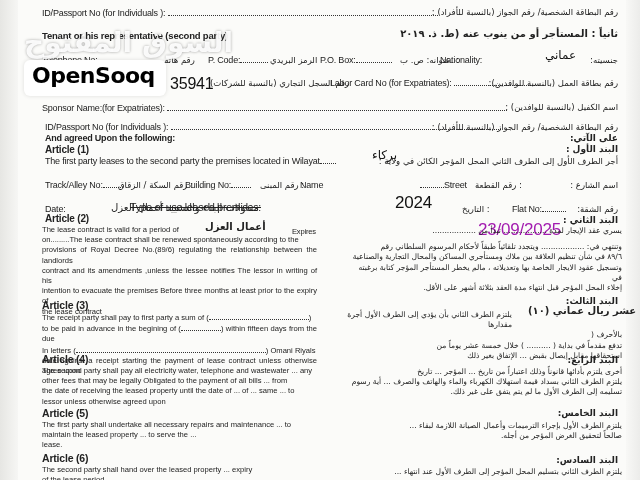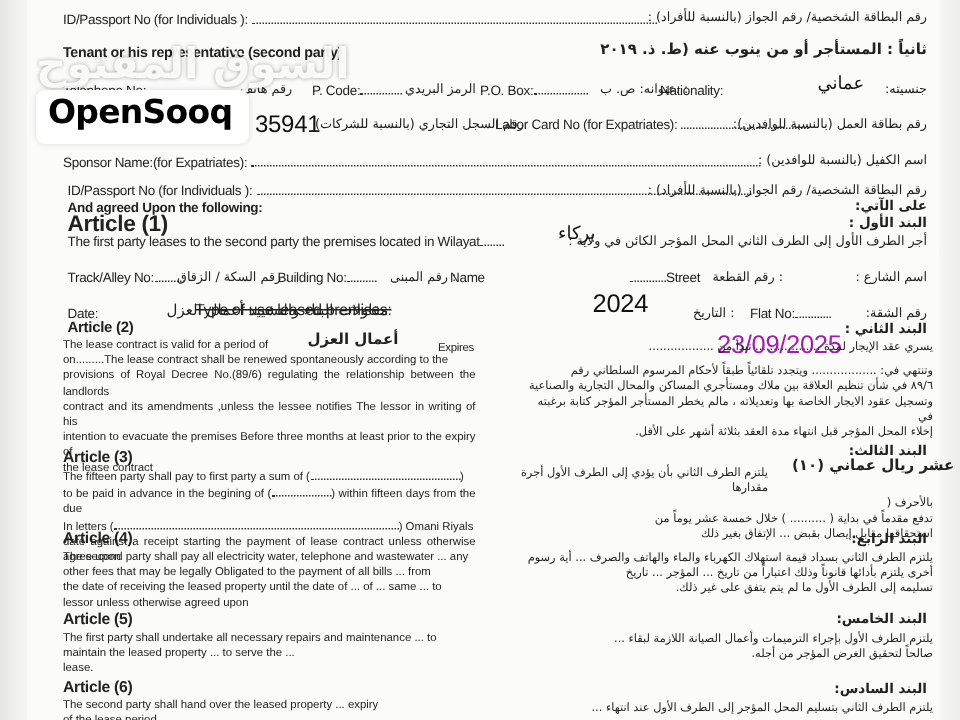--- a/index.html
+++ b/index.html
@@ -49,41 +49,41 @@
   <div class="ln ar" style="right:22px;top:78px;">رقم بطاقة العمل (بالنسبة للوافدين):</div>
 
   <div class="ln en" style="left:42px;top:103px;"><span>Sponsor Name:(for Expatriates):</span> <span class="dots" style="width:340px"></span></div>
   <div class="ln ar" style="right:22px;top:102px;">اسم الكفيل (بالنسبة للوافدين) :</div>
 
   <div class="ln en" style="left:45px;top:122px;"><span>ID/Passport No (for Individuals ):</span> <span class="dots" style="width:330px"></span></div>
   <div class="ln ar" style="right:22px;top:122px;">رقم البطاقة الشخصية/ رقم الجواز (بالنسبة للأفراد) :</div>
   <div class="ln en b" style="left:45px;top:133px;">And agreed Upon the following:</div>
   <div class="ln ar b" style="right:22px;top:133px;font-size:9px;">على الآتي:</div>
 
-  <div class="ln en b" style="left:45px;top:144px;font-size:15px;">Article (1)</div>
+  <div class="ln en b" style="left:45px;top:144px;font-size:10px;">Article (1)</div>
   <div class="ln ar b" style="right:22px;top:144px;font-size:9px;">البند الأول :</div>
   <div class="ln en" style="left:45px;top:156px;"><span>The first party leases to the second party the premises located in Wilayat</span><span class="dots" style="width:16px"></span></div>
   <div class="ln hand" style="left:372px;top:150px;font-family:'DejaVu Sans',sans-serif;font-size:12px;">بركاء</div>
   <div class="ln ar" style="right:22px;top:156px;">أجر الطرف الأول إلى الطرف الثاني المحل المؤجر الكائن في ولاية :</div>
 
   <div class="ln en" style="left:45px;top:180px;"><span>Track/Alley No:</span><span class="dots" style="width:20px"></span></div>
   <div class="ln ar" style="left:118px;top:180px;direction:ltr;">رقم السكة / الزقاق :</div>
   <div class="ln en" style="left:185px;top:180px;"><span>Building No:</span><span class="dots" style="width:20px"></span></div>
   <div class="ln ar" style="left:260px;top:180px;direction:ltr;">رقم المبنى :</div>
   <div class="ln en" style="left:300px;top:180px;">Name</div>
   <div class="ln en" style="left:420px;top:180px;"><span class="dots" style="width:24px"></span><span>Street</span></div>
   <div class="ln ar" style="left:475px;top:180px;direction:ltr;">رقم القطعة :</div>
   <div class="ln ar" style="right:22px;top:180px;">اسم الشارع :</div>
 
   <div class="ln en" style="left:45px;top:204px;">Date:</div>
   <div class="ln en" style="left:130px;top:202px;font-size:10.5px;text-decoration:line-through;">Type of use leased premises:</div>
   <div class="ln ar" style="left:80px;top:202px;direction:rtl;font-size:10px;width:210px;text-align:center;">مقاولات البناء والتشييد أعمال العزل</div>
   <div class="ln hand" style="left:395px;top:197px;font-size:17px;">2024</div>
   <div class="ln ar" style="left:462px;top:204px;direction:ltr;">التاريخ :</div>
-  <div class="ln en" style="left:500px;top:204px;"><span>Flat No:</span><span class="dots" style="width:24px"></span></div>
+  <div class="ln en" style="left:512px;top:204px;"><span>Flat No:</span><span class="dots" style="width:24px"></span></div>
   <div class="ln ar" style="right:22px;top:204px;">رقم الشقة:</div>
 
   <div class="ln en b" style="left:45px;top:213px;font-size:10px;">Article (2)</div>
   <div class="ln ar b" style="right:22px;top:215px;font-size:9px;">البند الثاني :</div>
   <div class="para en" style="top:225px;">
     <div>The lease contract is valid for a period of</div>
     <div>on.........The lease contract shall be renewed spontaneously according to the</div>
     <div>provisions of Royal Decree No.(89/6) regulating the relationship between the landlords</div>
     <div>contract and its amendments ,unless the lessee notifies The lessor in writing of his</div>
     <div>intention to evacuate the premises Before three months at least prior to the expiry of</div>
@@ -96,21 +96,21 @@
     <div>يسري عقد الإيجار لمدة .................. تبدأ من ..................</div>
     <div style="margin-top:6px">وتنتهي في: .................. ويتجدد تلقائياً طبقاً لأحكام المرسوم السلطاني رقم</div>
     <div>٨٩/٦ في شأن تنظيم العلاقة بين ملاك ومستأجري المساكن والمحال التجارية والصناعية</div>
     <div>وتسجيل عقود الايجار الخاصة بها وتعديلاته ، مالم يخطر المستأجر المؤجر كتابة برغبته في</div>
     <div>إخلاء المحل المؤجر قبل انتهاء مدة العقد بثلاثة أشهر على الأقل.</div>
   </div>
 
   <div class="ln en b" style="left:42px;top:300px;font-size:10.5px;">Article (3)</div>
   <div class="ln ar b" style="right:22px;top:296px;font-size:9px;">البند الثالث:</div>
   <div class="para en" style="top:312px;">
-    <div><span>The fifteen party shall pay to first party a sum of (</span><span class="dots" style="width:100px"></span>)</div>
+    <div><span>The receipt party shall pay to first party a sum of (</span><span class="dots" style="width:100px"></span>)</div>
     <div><span>to be paid in advance in the begining of (</span><span class="dots" style="width:40px"></span><span>) within fifteen days from the due</span></div>
     <div><span>In letters (</span><span class="dots" style="width:190px"></span><span>) Omani Riyals</span></div>
     <div>date against a receipt starting the payment of lease contract unless otherwise agree upon</div>
   </div>
   <div class="ln ar b" style="left:528px;top:305px;font-size:10px;direction:ltr;">(١٠) عشر ريال عماني</div>
   <div class="para-ar" style="top:310px;">
     <div style="padding-right:0;text-align:right;margin-right:110px;">يلتزم الطرف الثاني بأن يؤدي إلى الطرف الأول أجرة مقدارها</div>
     <div>بالأحرف (</div>
     <div>تدفع مقدماً في بداية ( .......... ) خلال خمسة عشر يوماً من</div>
     <div>استحقاقها مقابل إيصال بقبض ... الإتفاق بغير ذلك</div>
@@ -118,22 +118,22 @@
 
   <div class="ln en b" style="left:42px;top:354px;font-size:10.5px;">Article (4)</div>
   <div class="ln ar b" style="right:22px;top:355px;font-size:9px;">البند الرابع:</div>
   <div class="para en" style="top:366px;">
     <div>The second party shall pay all electricity water, telephone and wastewater ... any</div>
     <div>other fees that may be legally Obligated to the payment of all bills ... from</div>
     <div>the date of receiving the leased property until the date of ... of ... same ... to</div>
     <div>lessor unless otherwise agreed upon</div>
   </div>
   <div class="para-ar" style="top:367px;">
+    <div>أخرى يلتزم بأدائها قانوناً وذلك اعتباراً من تاريخ ... المؤجر ... تاريخ</div>
     <div>يلتزم الطرف الثاني بسداد قيمة استهلاك الكهرباء والماء والهاتف والصرف ... أية رسوم</div>
-    <div>أخرى يلتزم بأدائها قانوناً وذلك اعتباراً من تاريخ ... المؤجر ... تاريخ</div>
     <div>تسليمه إلى الطرف الأول ما لم يتم يتفق على غير ذلك.</div>
   </div>
 
   <div class="ln en b" style="left:42px;top:408px;font-size:10.5px;">Article (5)</div>
   <div class="ln ar b" style="right:22px;top:408px;font-size:9px;">البند الخامس:</div>
   <div class="para en" style="top:420px;">
     <div>The first party shall undertake all necessary repairs and maintenance ... to</div>
     <div>maintain the leased property ... to serve the ...</div>
     <div>lease.</div>
   </div>

